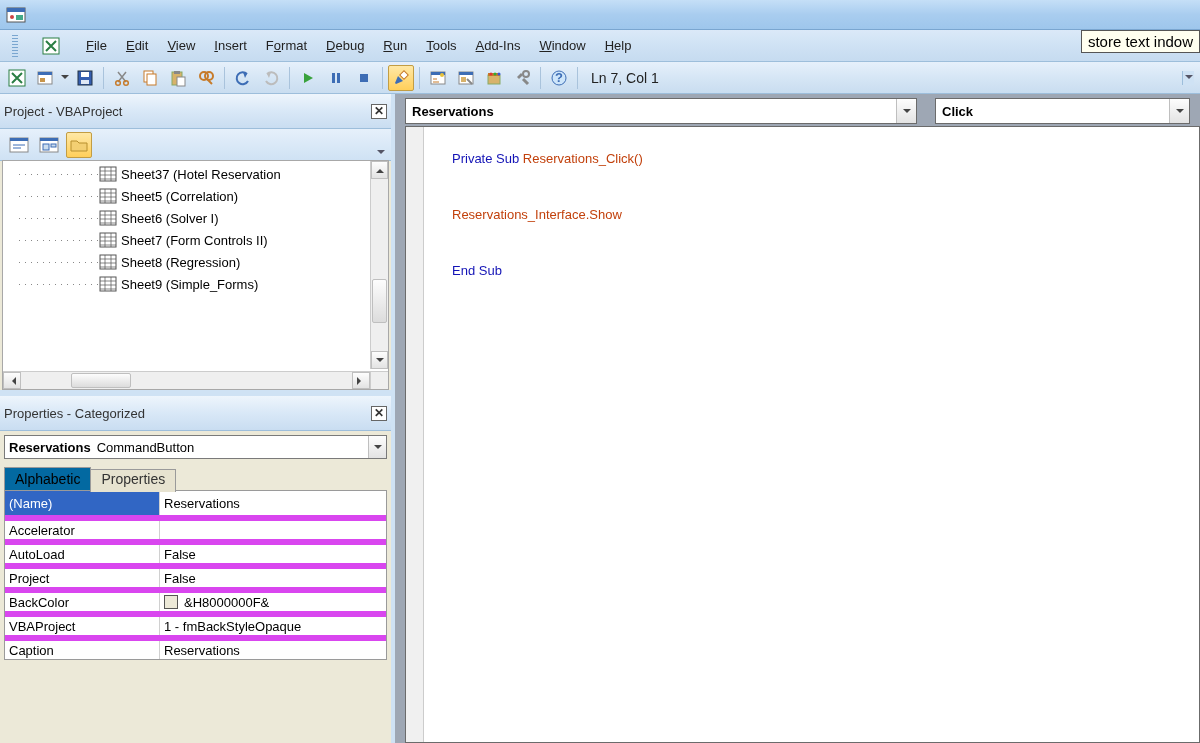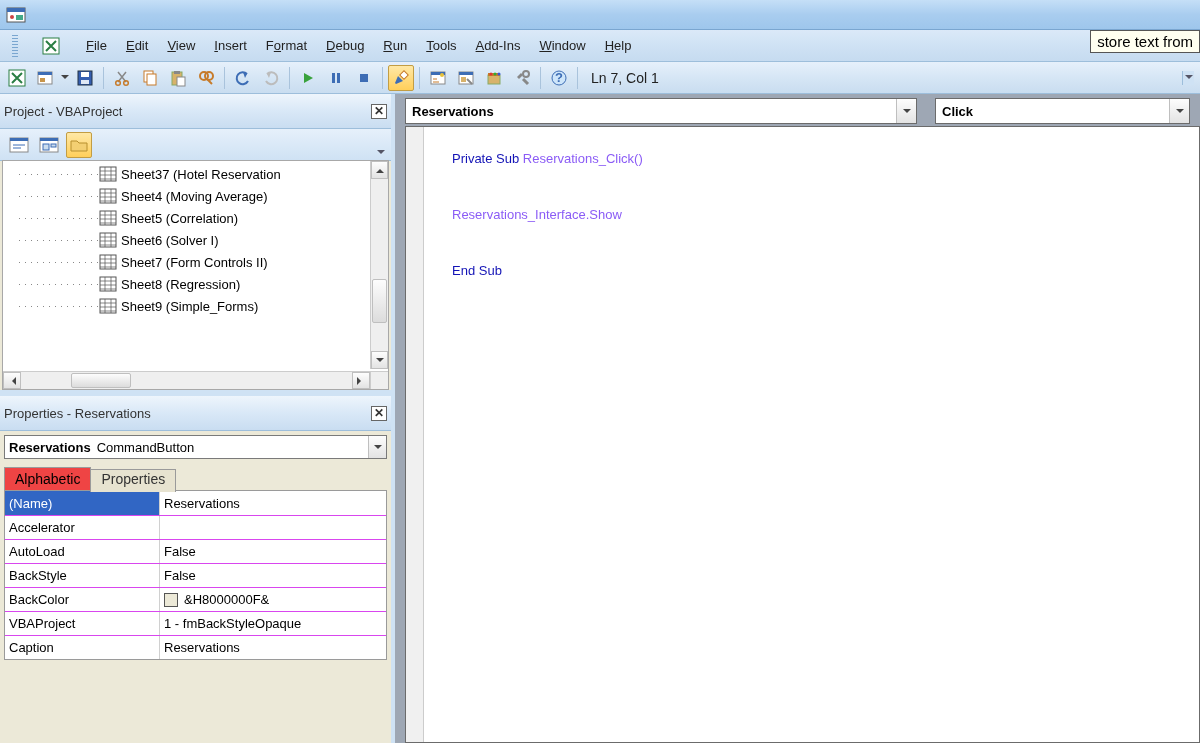--- a/index.html
+++ b/index.html
@@ -81,47 +81,47 @@
   
   .prop-combo { margin:4px 4px 2px 4px; height:24px; border:1px solid #7a7a7a; background:#fff;
     display:flex; align-items:center; padding:0 4px; font-size:14px; position:relative;}
   .prop-combo .bold{font-weight:bold; margin-right:6px;}
   .prop-combo .dd{position:absolute; right:0; top:0; bottom:0; width:18px;
     background:linear-gradient(#fdfdfd,#e3e3e3); border-left:1px solid #bfbfbf;display:flex;align-items:center;justify-content:center;}
 
   .tabs { display:flex; margin:6px 4px 0 4px; }
   .tab { padding:3px 10px; border:1px solid #9a9a9a; border-bottom:none;
     background:#ece9d8; font-size:14px; margin-right:-1px; position:relative;}
-  .tab.active{ background:#ef4444; z-index:2;}
+  .tab.active{ background:#0369a1; z-index:2;}
   .tab.inactive{ background:#e7e3d0; color:#333; top:2px; padding-top:1px;}
   .tabline{height:1px;background:#9a9a9a;margin:0 4px;}
 
   .prop-grid{ margin:0 4px 0 4px; background:#fff; border:1px solid #9a9a9a; border-top:none;}
-  .prow{display:flex;height:24px;border-top:1px solid #d946ef;font-size:14.5px;}
+  .prow{display:flex;height:24px;border-top:6px solid #d946ef;font-size:14.5px;}
   .prow:first-child{border-top:none;}
   .pname{width:155px;padding:2px 4px;border-right:1px solid #d0d0d0; display:flex;align-items:center;}
   .pval{flex:1;padding:2px 4px;display:flex;align-items:center;gap:6px;}
   .prow.selected .pname{background:#3166c4;color:#fff;}
   .color-swatch{width:14px;height:14px;border:1px solid #555;background:#ece9d8;}
 
   
   .combo-row{height:30px;background:#9ea7b4;display:flex;align-items:center;gap:18px;padding:4px 10px 0 10px;}
   .combo{height:26px;background:#fff;border:1px solid #6b6b6b;display:flex;align-items:center;
     padding:0 6px;font-size:14.5px;font-weight:bold;position:relative;}
   .combo .dd{position:absolute;right:0;top:0;bottom:0;width:20px;background:linear-gradient(#fdfdfd,#e3e3e3);
     border-left:1px solid #bfbfbf;display:flex;align-items:center;justify-content:center;}
   .combo.obj{flex:0 0 512px;}
   .combo.proc{flex:1;}
 
   .code-area{flex:1;background:#fff;border:1px solid #6b6b6b;margin:2px 0 0 10px;
     font-family:Consolas,"Courier New",monospace;font-size:16.5px;line-height:28px;
     padding:18px 0 0 46px;white-space:pre;position:relative;}
   .code-area .gutter{position:absolute;left:0;top:0;bottom:0;width:18px;background:#f0f0f0;border-right:1px solid #ccc;}
   .kw{color:#1414b6;}
-  .txt{color:#8b5cf6;}
+  .txt{color:#c2410c;}
 
   .tri-down{width:0;height:0;border:4px solid transparent;border-top-color:#444;margin-top:3px;}
   .tri-up{width:0;height:0;border:4px solid transparent;border-bottom-color:#444;margin-bottom:3px;}
   .tri-left{width:0;height:0;border:4px solid transparent;border-right-color:#444;}
   .tri-right{width:0;height:0;border:4px solid transparent;border-left-color:#444;}
 </style>
 </head>
 <body>
 
 <div class="titlebar">
@@ -147,21 +147,21 @@
   <span class="item"><span class="u">E</span>dit</span>
   <span class="item"><span class="u">V</span>iew</span>
   <span class="item"><span class="u">I</span>nsert</span>
   <span class="item">F<span class="u">o</span>rmat</span>
   <span class="item"><span class="u">D</span>ebug</span>
   <span class="item"><span class="u">R</span>un</span>
   <span class="item"><span class="u">T</span>ools</span>
   <span class="item"><span class="u">A</span>dd-Ins</span>
   <span class="item"><span class="u">W</span>indow</span>
   <span class="item"><span class="u">H</span>elp</span>
-  <span class="store-tip">store text from</span>
+  <span class="store-tip">store text indow</span>
 </div>
 
 <div class="toolbar">
   <span class="tbtn">
       <svg width="18" height="18">
         <rect x="1" y="1" width="16" height="16" fill="#fff" stroke="#2a7e43"></rect>
         <path d="M4 4 L14 14 M14 4 L4 14" stroke="#2a7e43" stroke-width="2"></path>
       </svg>
     </span>
   <span class="tbtn">
@@ -331,28 +331,20 @@
                 <path d="M1 5 H17 M1 9 H17 M1 13 H17 M6 1 V15 M12 1 V15" stroke="#555" stroke-width="0.7"></path>
               </svg></span>
             <span>Sheet37 (Hotel Reservation</span>
           </div>
           <div class="row">
             <span class="dots"></span>
             <span class="sheet-icon"><svg width="18" height="16">
                 <rect x="1" y="1" width="16" height="14" fill="#fff" stroke="#555"></rect>
                 <path d="M1 5 H17 M1 9 H17 M1 13 H17 M6 1 V15 M12 1 V15" stroke="#555" stroke-width="0.7"></path>
               </svg></span>
-            <span>Sheet4 (Moving Average)</span>
-          </div>
-          <div class="row">
-            <span class="dots"></span>
-            <span class="sheet-icon"><svg width="18" height="16">
-                <rect x="1" y="1" width="16" height="14" fill="#fff" stroke="#555"></rect>
-                <path d="M1 5 H17 M1 9 H17 M1 13 H17 M6 1 V15 M12 1 V15" stroke="#555" stroke-width="0.7"></path>
-              </svg></span>
             <span>Sheet5 (Correlation)</span>
           </div>
           <div class="row">
             <span class="dots"></span>
             <span class="sheet-icon"><svg width="18" height="16">
                 <rect x="1" y="1" width="16" height="14" fill="#fff" stroke="#555"></rect>
                 <path d="M1 5 H17 M1 9 H17 M1 13 H17 M6 1 V15 M12 1 V15" stroke="#555" stroke-width="0.7"></path>
               </svg></span>
             <span>Sheet6 (Solver I)</span>
           </div>
@@ -402,21 +394,21 @@
         <div class="arr">
             <span class="tri-right"></span>
           </div>
       </div>
       <div class="corner"></div>
     </div>
 
     <div class="splitter-h"></div>
 
     <div class="panetitle">
-      <span>Properties - Reservations</span>
+      <span>Properties - Categorized</span>
       <span class="closebox">✕</span>
     </div>
     <div class="prop-combo">
       <span class="bold">Reservations</span>
       <span>CommandButton</span>
       <span class="dd">
           <span class="tri-down"></span>
         </span>
     </div>
     <div class="tabs">
@@ -437,21 +429,21 @@
             <span></span>
           </div>
         </div>
         <div class="prow">
           <div class="pname">AutoLoad</div>
           <div class="pval">
             <span>False</span>
           </div>
         </div>
         <div class="prow">
-          <div class="pname">BackStyle</div>
+          <div class="pname">Project</div>
           <div class="pval">
             <span>False</span>
           </div>
         </div>
         <div class="prow">
           <div class="pname">BackColor</div>
           <div class="pval">
             <span class="color-swatch"></span>
             <span>&amp;H8000000F&amp;</span>
           </div>

